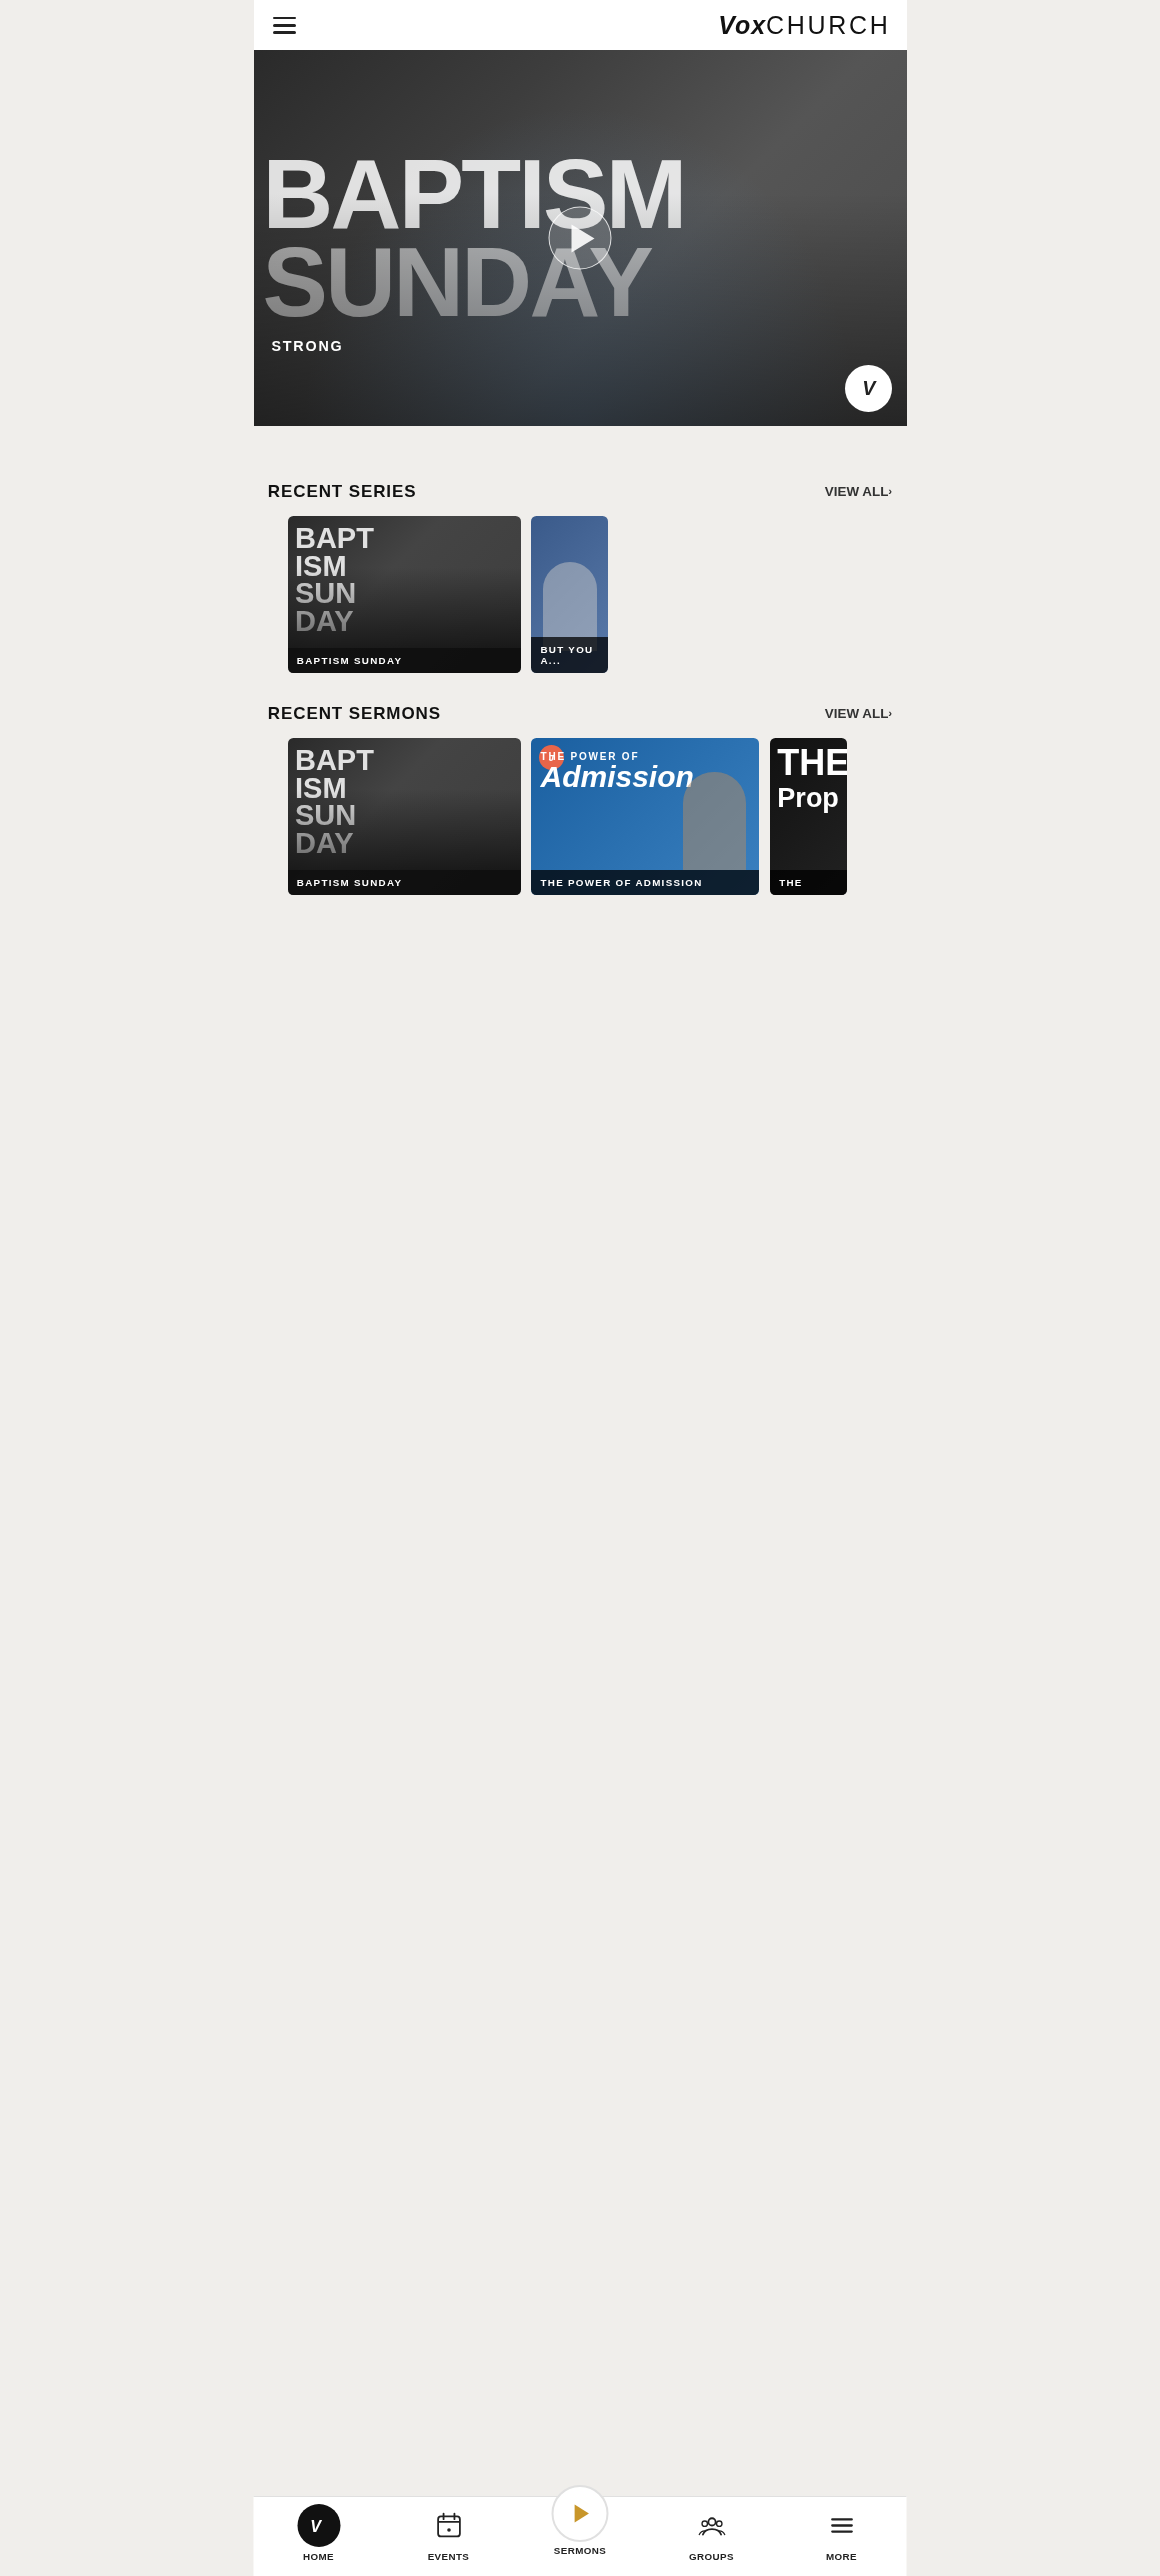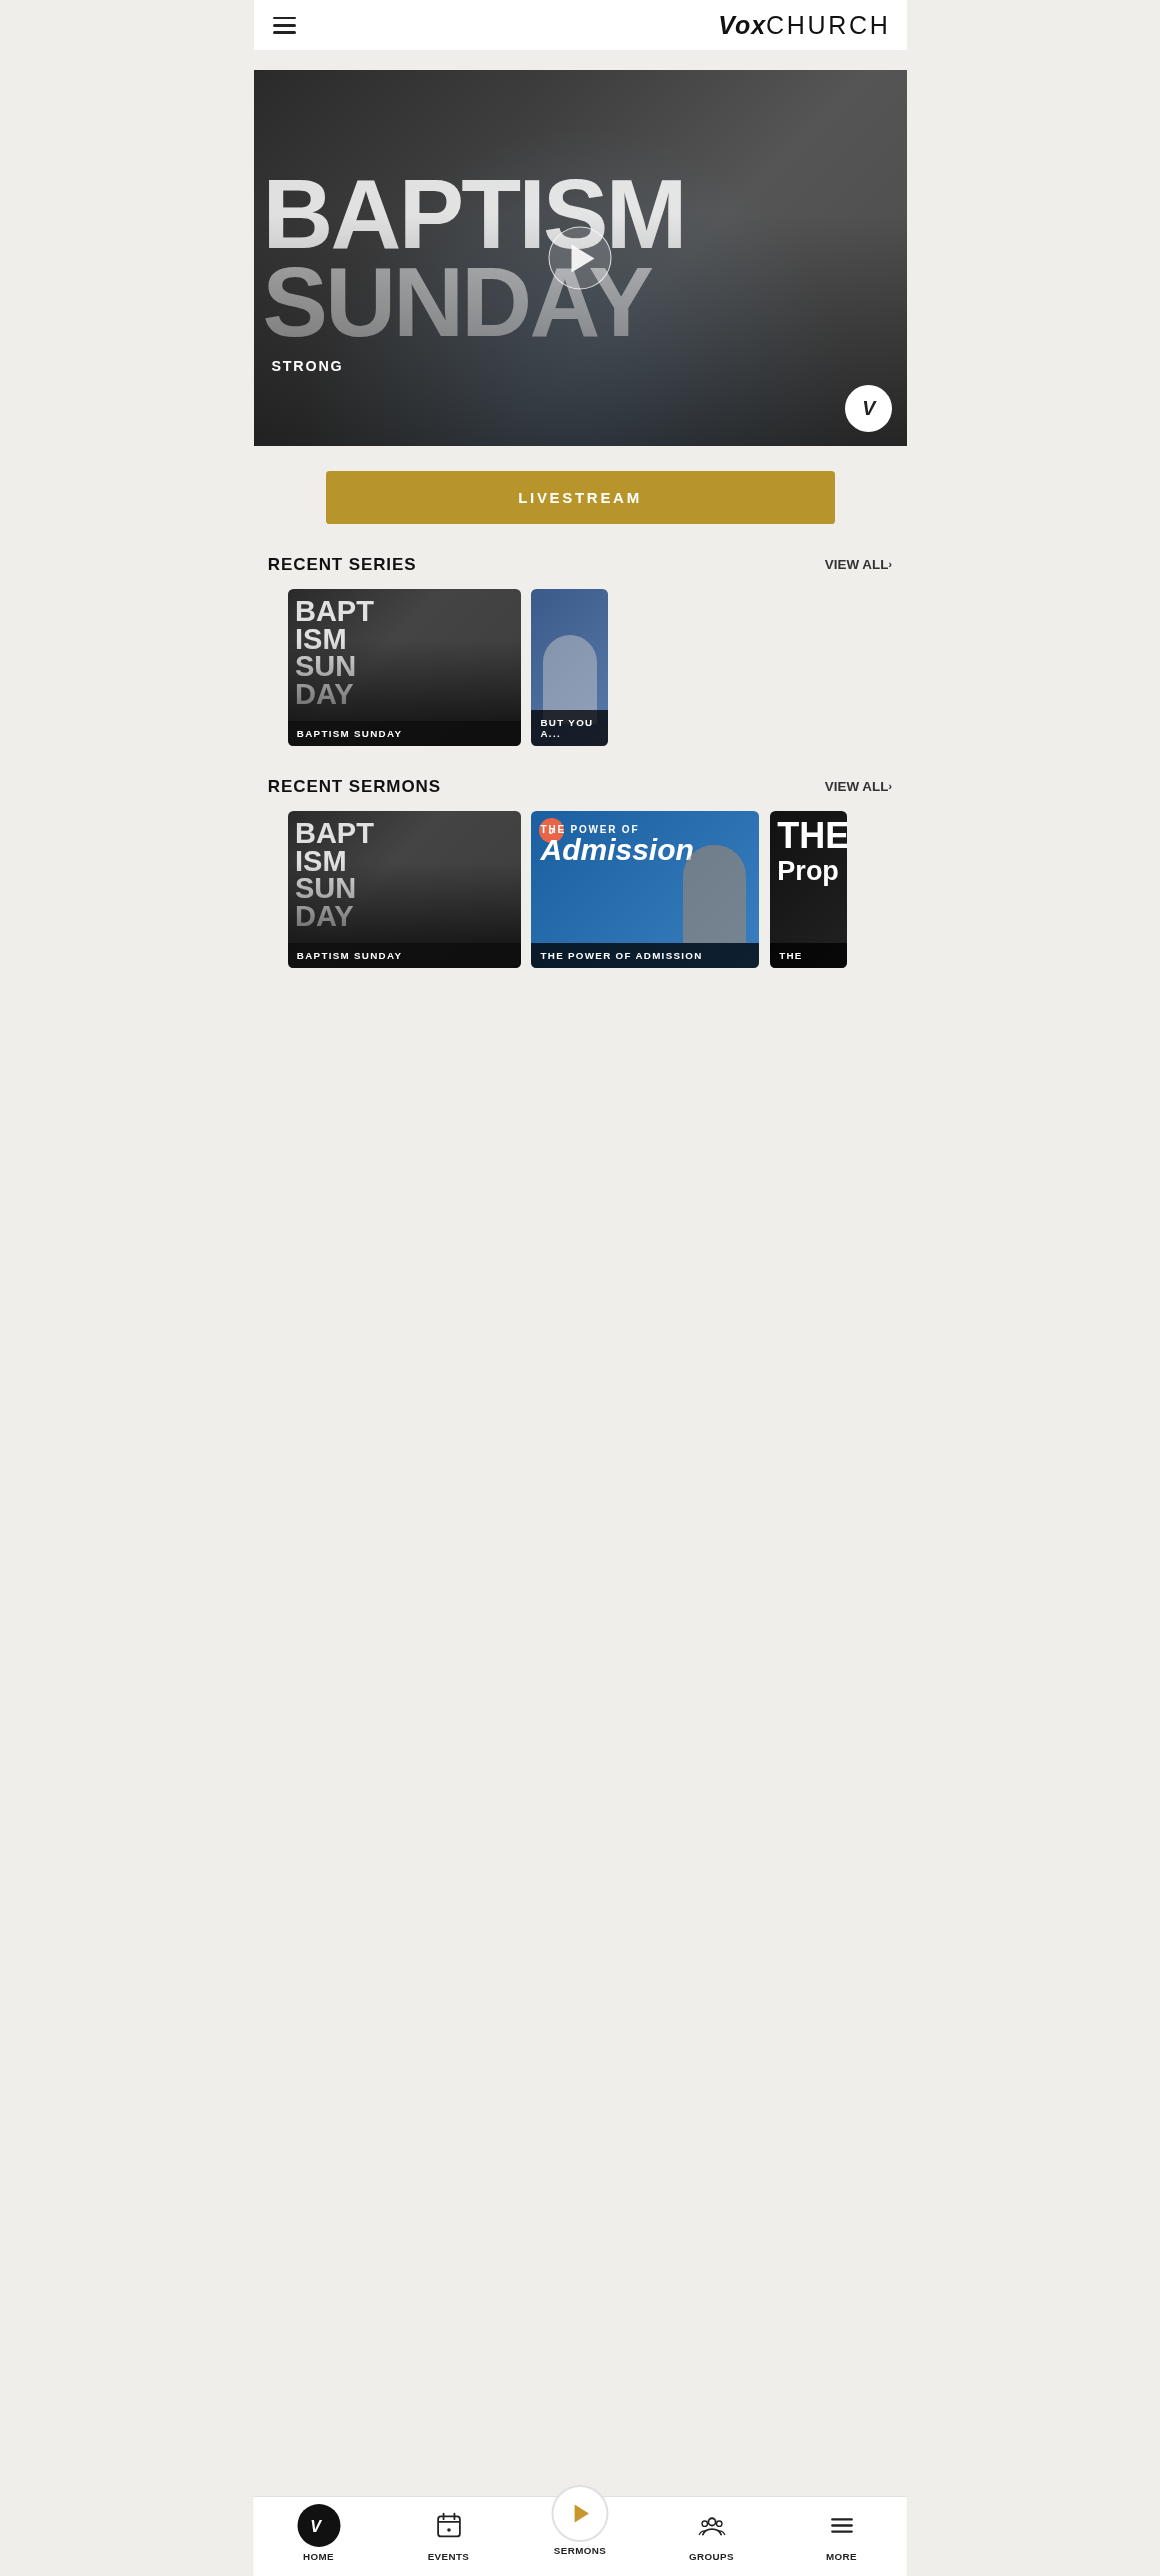--- a/index.html
+++ b/index.html
@@ -59,21 +59,20 @@
       margin-top: 48px;
     }
 
     
     .hero-banner {
       position: relative;
       width: 100%;
       height: 376px;
       background: #1a1a1a;
       overflow: hidden;
-      margin-top: 20px;
     }
 
     .hero-bg {
       width: 100%;
       height: 100%;
       background: linear-gradient(135deg, #2a2a2a 0%, #3d3d3d 30%, #555 60%, #4a4a4a 100%);
       position: relative;
     }
 
     
@@ -530,21 +529,20 @@
 
     <div class="play-button"></div>
 
     <div class="strong-badge">STRONG</div>
 
     <div class="vox-badge">V</div>
   </div>
 </div>
 
 <div class="buttons-section">
-  <button class="btn-gold">LIVESTREAM</button>
 </div>
 
 <div class="section">
   <div class="section-header">
     <span class="section-title">RECENT SERIES</span>
     <span class="view-all">
       <span>VIEW ALL</span>
       <span class="view-all-chevron">›</span>
     </span>
   </div>

